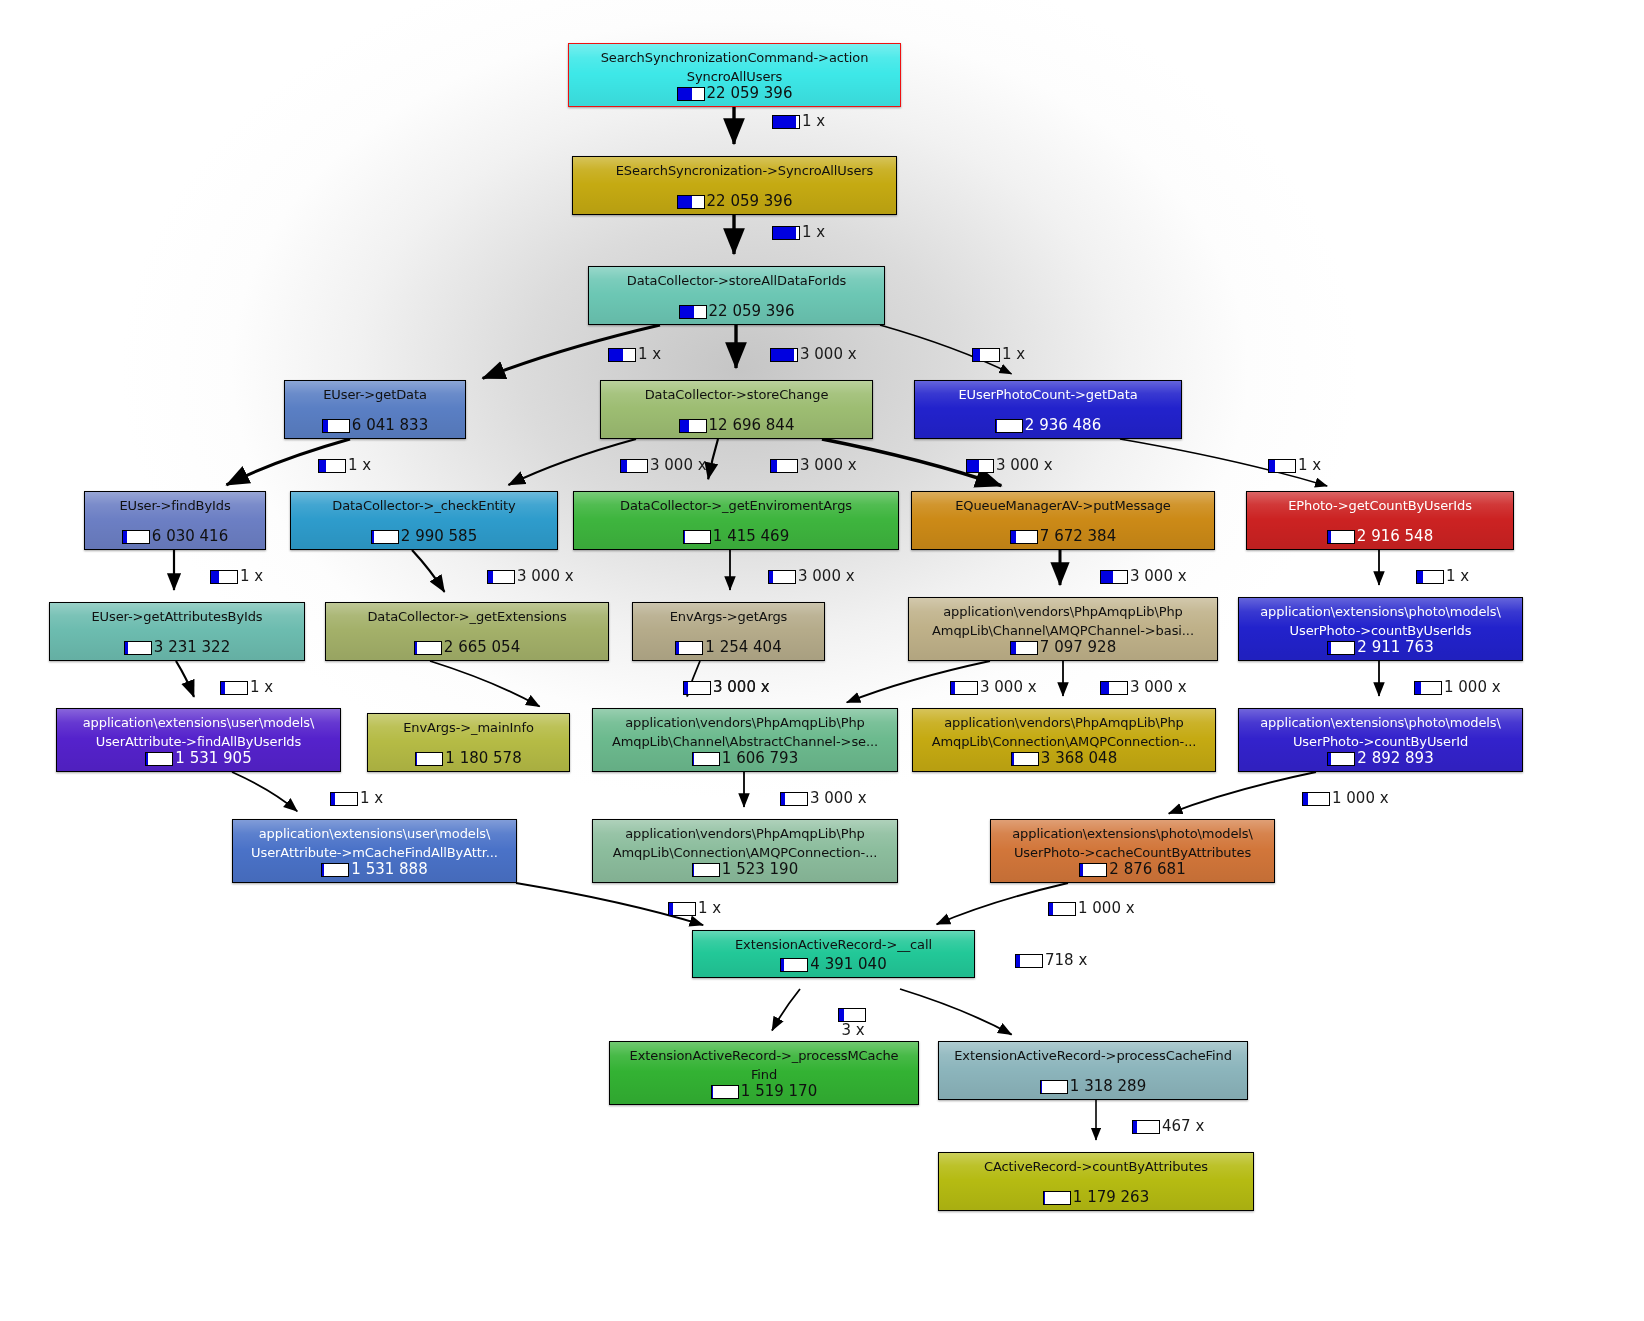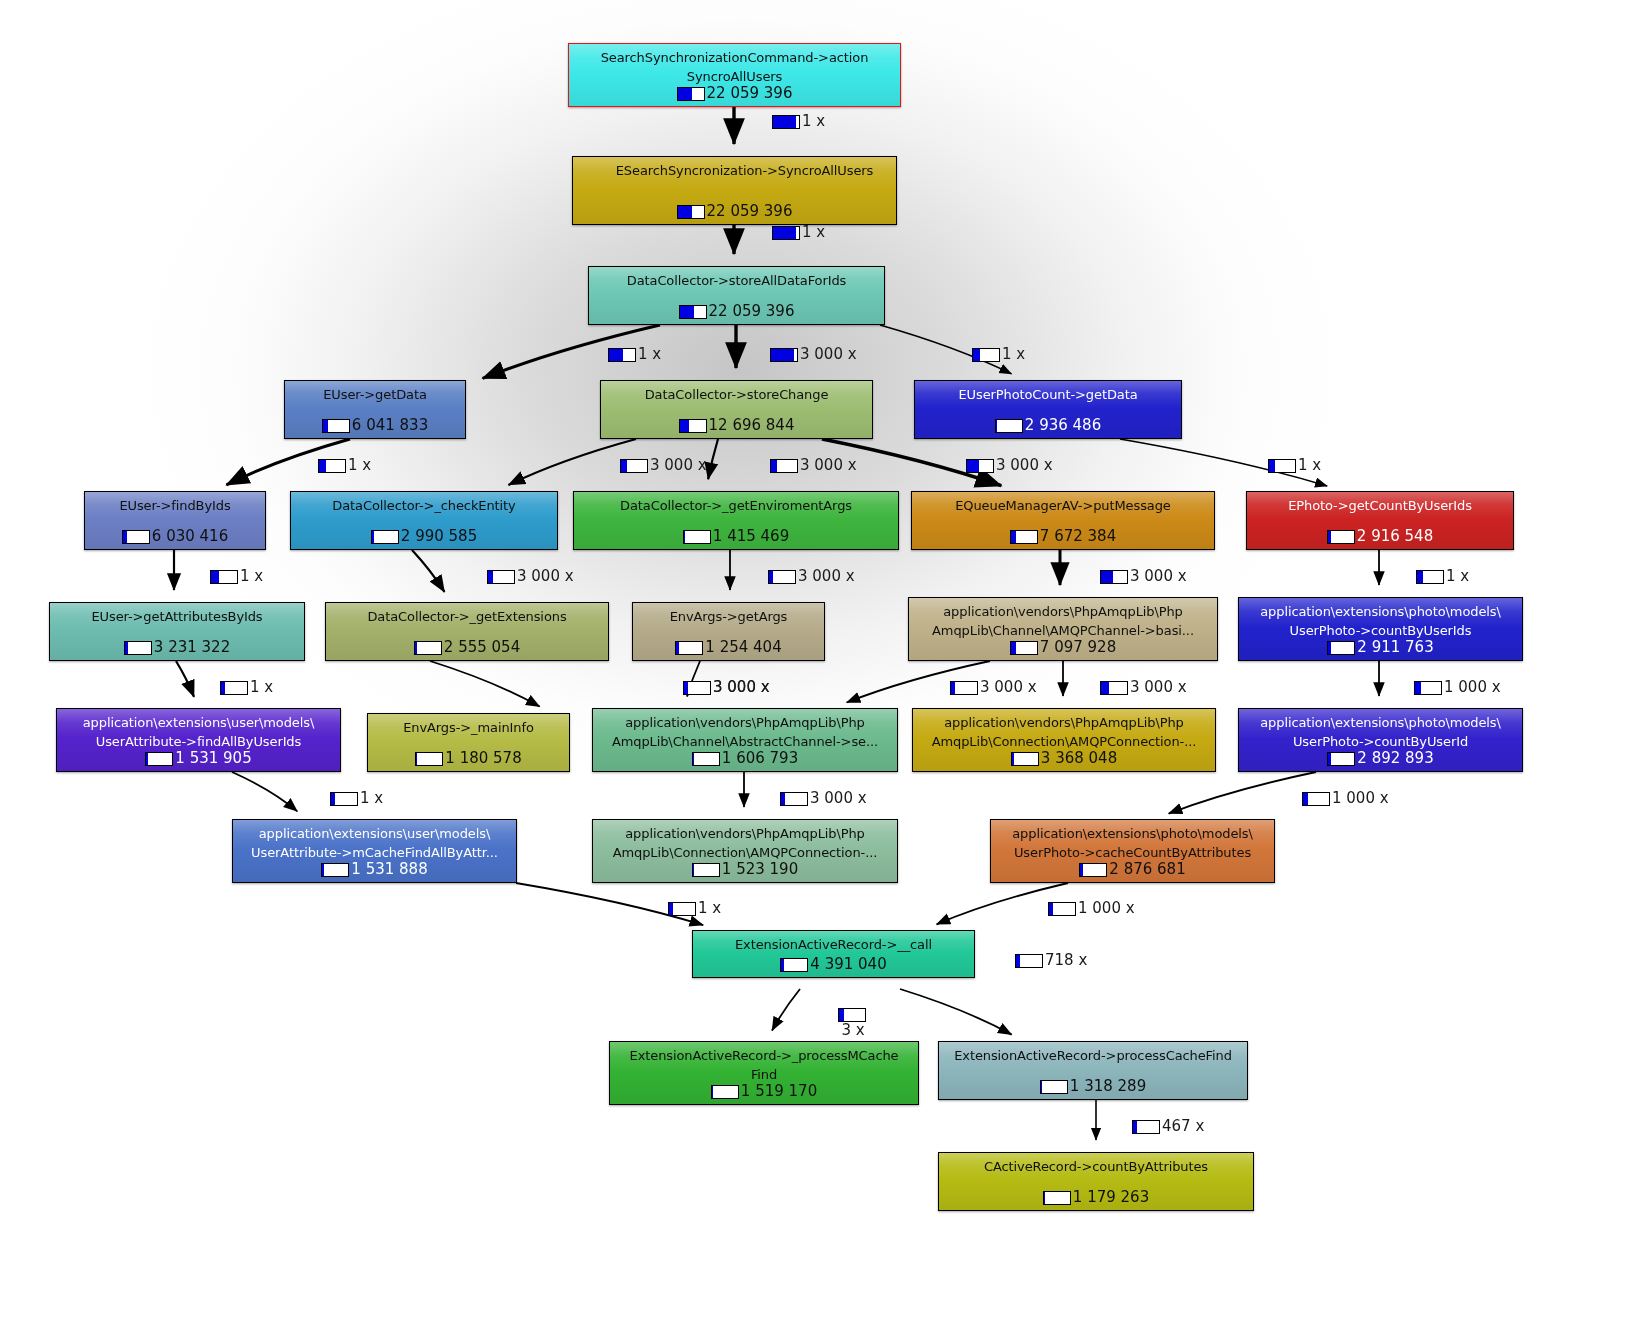--- a/index.html
+++ b/index.html
@@ -110,21 +110,21 @@
       <div class="node" style="left: 568px; top: 43px; width: 333px; height: 64px; border-color: rgb(238, 17, 17); background: linear-gradient(rgba(255, 255, 255, 0.3) 0%, rgba(255, 255, 255, 0.1) 22%, rgba(0, 0, 0, 0) 48%, rgba(0, 0, 0, 0.07) 100%), rgb(61, 232, 232);">
         <div class="nlabel dark">SearchSynchronizationCommand-&gt;action
 SyncroAllUsers</div>
         <div class="nstat dark">
           <span class="meter">
             <i style="width: 55%;"></i>
           </span>
           <span class="num">22 059 396</span>
         </div>
       </div>
-      <div class="node" style="left: 572px; top: 156px; width: 325px; height: 69px; border-color: rgb(0, 0, 0); background: linear-gradient(rgba(255, 255, 255, 0.3) 0%, rgba(255, 255, 255, 0.1) 22%, rgba(0, 0, 0, 0) 48%, rgba(0, 0, 0, 0.07) 100%), rgb(197, 170, 18); padding-left: 20px;">
+      <div class="node" style="left: 572px; top: 156px; width: 325px; height: 59px; border-color: rgb(0, 0, 0); background: linear-gradient(rgba(255, 255, 255, 0.3) 0%, rgba(255, 255, 255, 0.1) 22%, rgba(0, 0, 0, 0) 48%, rgba(0, 0, 0, 0.07) 100%), rgb(197, 170, 18); padding-left: 20px;">
         <div class="nlabel dark">ESearchSyncronization-&gt;SyncroAllUsers</div>
         <div class="nstat dark">
           <span class="meter">
             <i style="width: 55%;"></i>
           </span>
           <span class="num">22 059 396</span>
         </div>
       </div>
       <div class="node" style="left: 588px; top: 266px; width: 297px; height: 59px; border-color: rgb(0, 0, 0); background: linear-gradient(rgba(255, 255, 255, 0.3) 0%, rgba(255, 255, 255, 0.1) 22%, rgba(0, 0, 0, 0) 48%, rgba(0, 0, 0, 0.07) 100%), rgb(108, 199, 180);">
         <div class="nlabel dark">DataCollector-&gt;storeAllDataForIds</div>
@@ -215,21 +215,21 @@
           </span>
           <span class="num">3 231 322</span>
         </div>
       </div>
       <div class="node" style="left: 325px; top: 602px; width: 284px; height: 59px; border-color: rgb(0, 0, 0); background: linear-gradient(rgba(255, 255, 255, 0.3) 0%, rgba(255, 255, 255, 0.1) 22%, rgba(0, 0, 0, 0) 48%, rgba(0, 0, 0, 0.07) 100%), rgb(163, 176, 105);">
         <div class="nlabel dark">DataCollector-&gt;_getExtensions</div>
         <div class="nstat dark">
           <span class="meter">
             <i style="width: 10%;"></i>
           </span>
-          <span class="num">2 555 054</span>
+          <span class="num">2 665 054</span>
         </div>
       </div>
       <div class="node" style="left: 632px; top: 602px; width: 193px; height: 59px; border-color: rgb(0, 0, 0); background: linear-gradient(rgba(255, 255, 255, 0.3) 0%, rgba(255, 255, 255, 0.1) 22%, rgba(0, 0, 0, 0) 48%, rgba(0, 0, 0, 0.07) 100%), rgb(181, 171, 138);">
         <div class="nlabel dark">EnvArgs-&gt;getArgs</div>
         <div class="nstat dark">
           <span class="meter">
             <i style="width: 9%;"></i>
           </span>
           <span class="num">1 254 404</span>
         </div>

